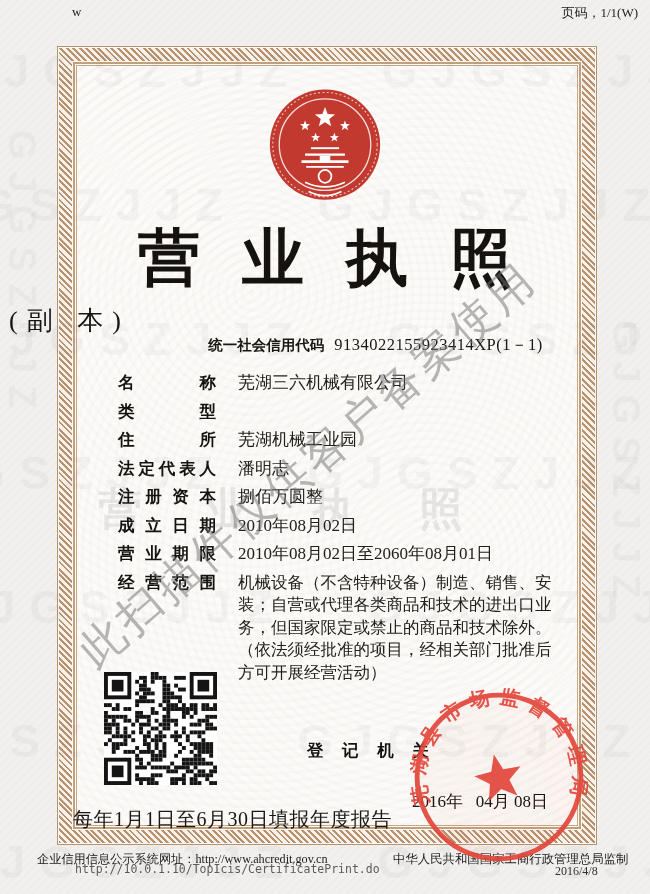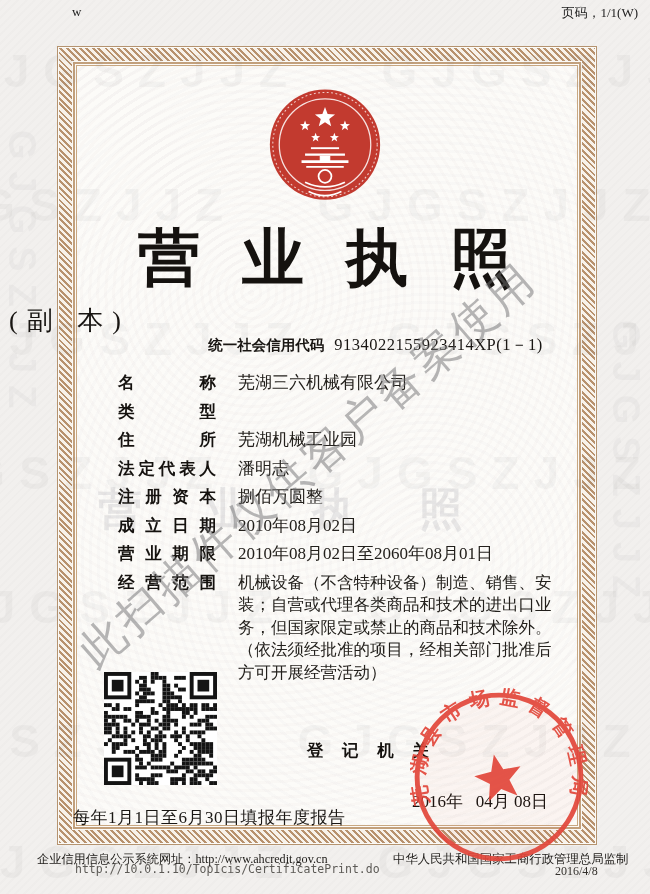--- a/index.html
+++ b/index.html
@@ -86,21 +86,21 @@
     position:absolute; left:307px; top:740px; z-index:3;
     font-family:"Liberation Sans","DejaVu Sans",sans-serif;
     font-weight:bold; font-size:16.5px; letter-spacing:7px; color:#15120f;
   }
   .issue-date{
     position:absolute; left:412px; top:790px; z-index:5;
     font-size:17px; color:#15120f; white-space:pre;
   }
   .annual-note{
     position:absolute; left:73px; top:806px; z-index:3;
-    font-size:17px; color:#1a1714; letter-spacing:0.5px;text-align:right;
+    font-size:20px; color:#1a1714; letter-spacing:0.5px;text-align:right;
   }
 
   
   .seal{ position:absolute; left:410px; top:688px; width:178px; height:178px; z-index:6; opacity:0.92; }
 
   
   .footer-site{ position:absolute; left:37px; top:851px; font-size:12.2px; color:#1d1b18; z-index:3; }
   .footer-print-url{
     position:absolute; left:75px; top:862px; z-index:3;
     font-family:"DejaVu Sans Mono","Liberation Mono",monospace;

